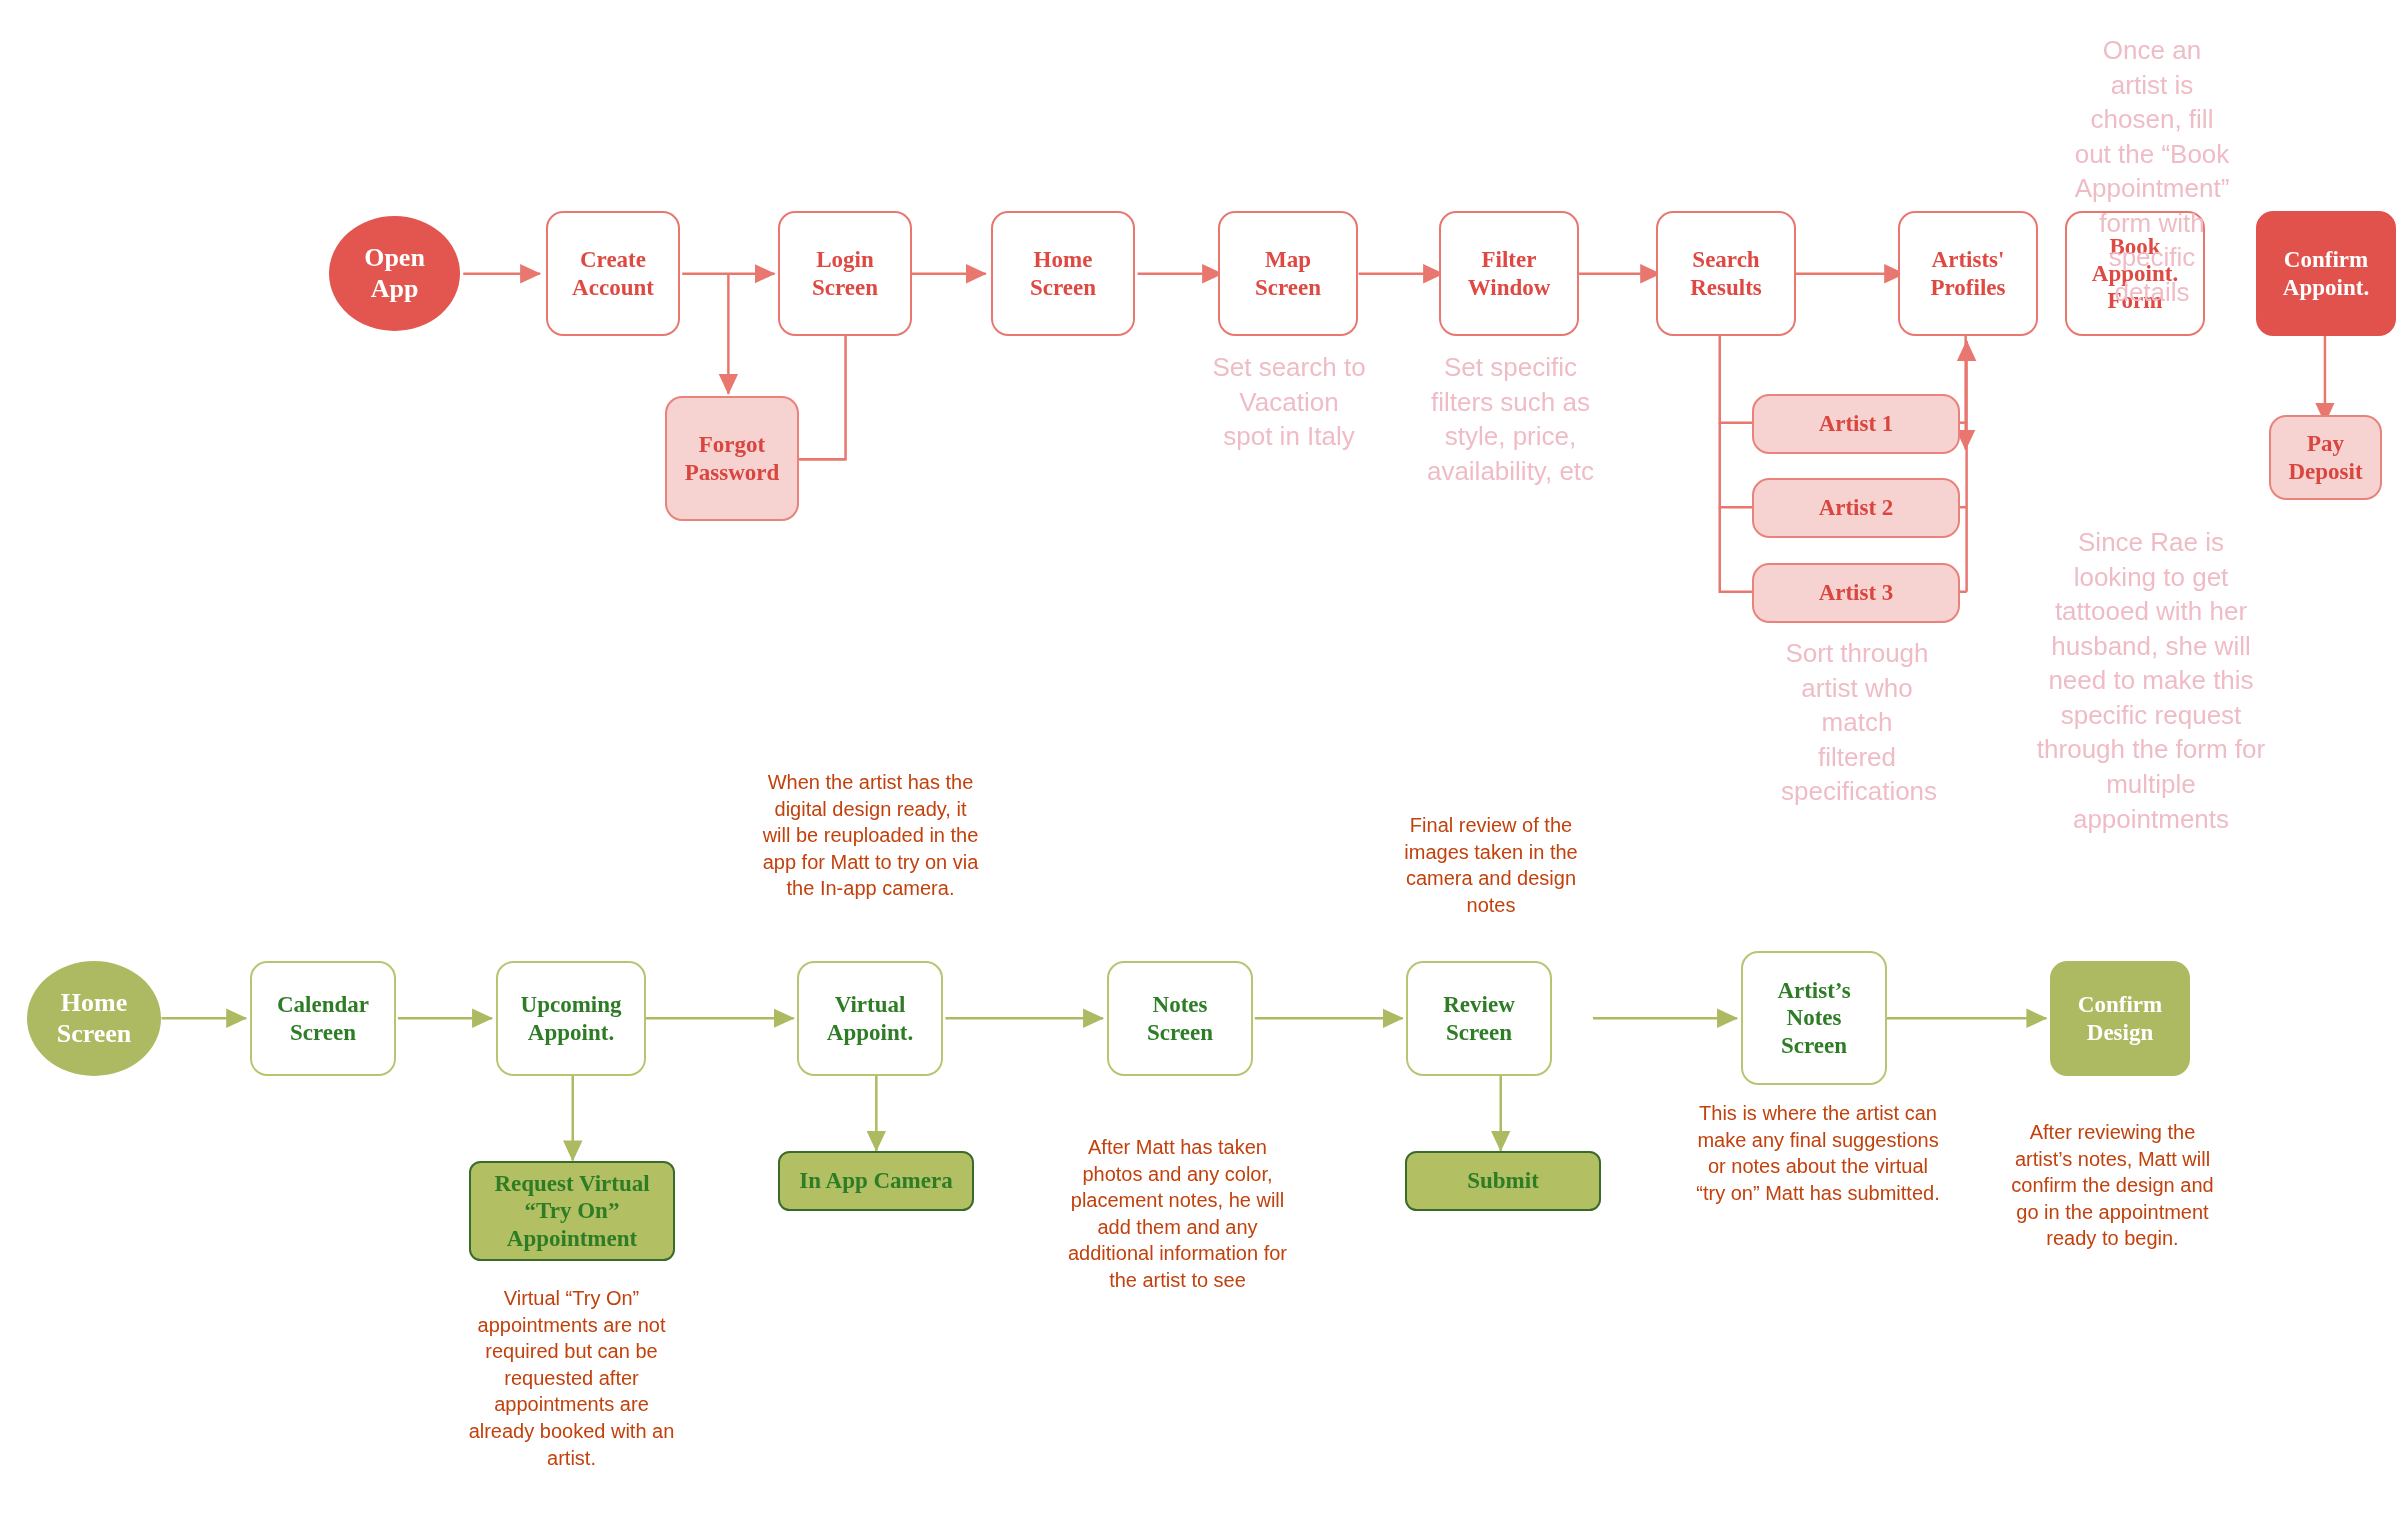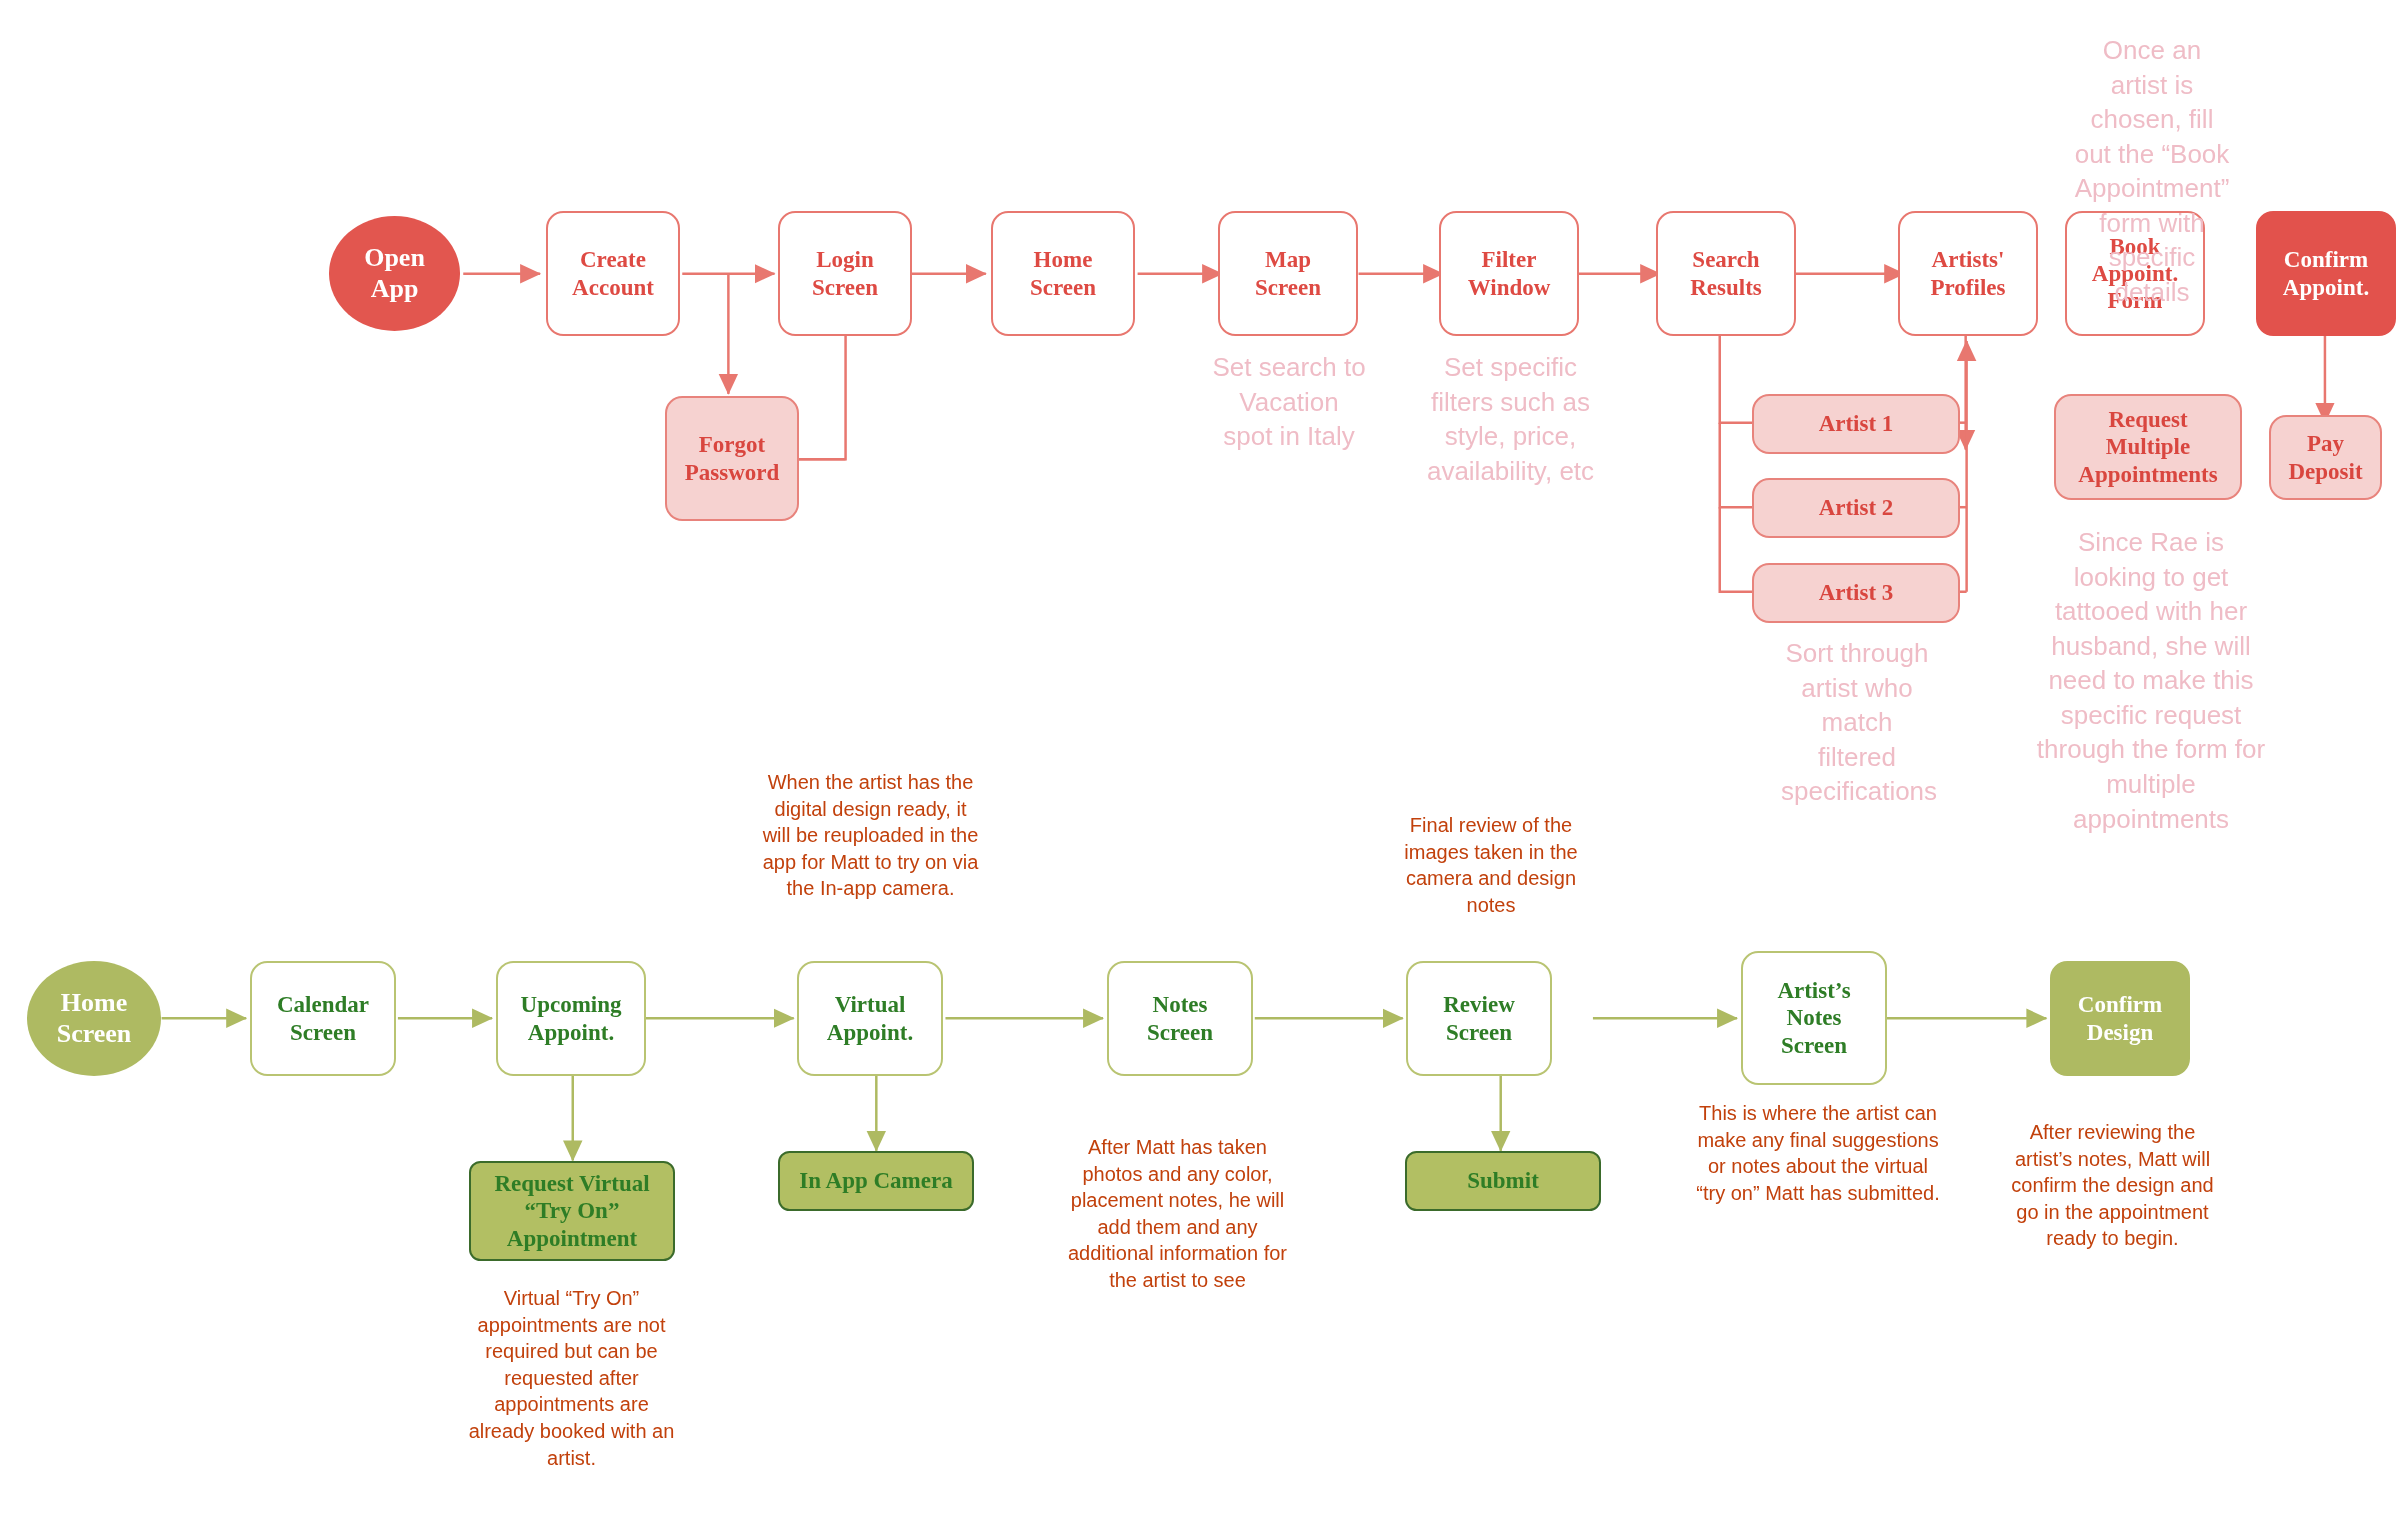--- a/index.html
+++ b/index.html
@@ -149,25 +149,20 @@
     <span style="white-space:pre-line">Artists'
 Profiles</span>
   </div>
 
   <div class="node r-outline" style="left:2065px;top:211px;width:140px;height:125px;">
     <span style="white-space:pre-line">Book
 Appoint.
 Form</span>
   </div>
 
-  <div class="node r-soft" style="left:2054px;top:394px;width:188px;height:106px;">
-    <span style="white-space:pre-line">Request
-Multiple
-Appointments</span>
-  </div>
 
   <div class="node r-solid" style="left:2256px;top:211px;width:140px;height:125px;">
     <span style="white-space:pre-line">Confirm
 Appoint.</span>
   </div>
 
   <div class="node r-soft" style="left:2269px;top:415px;width:113px;height:85px;">
     <span style="white-space:pre-line">Pay
 Deposit</span>
   </div>

